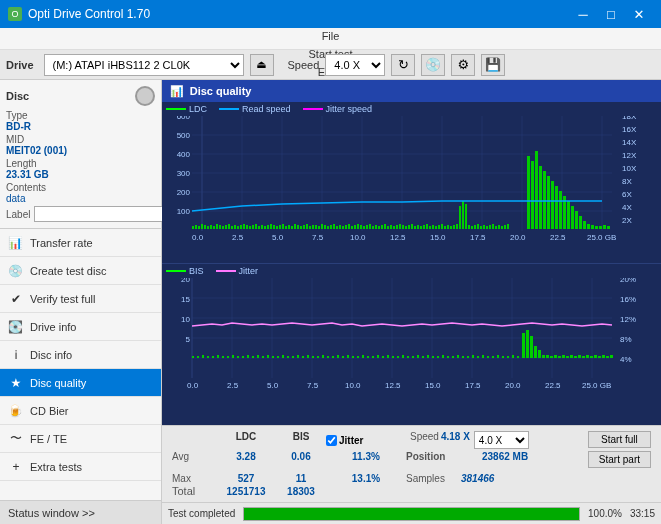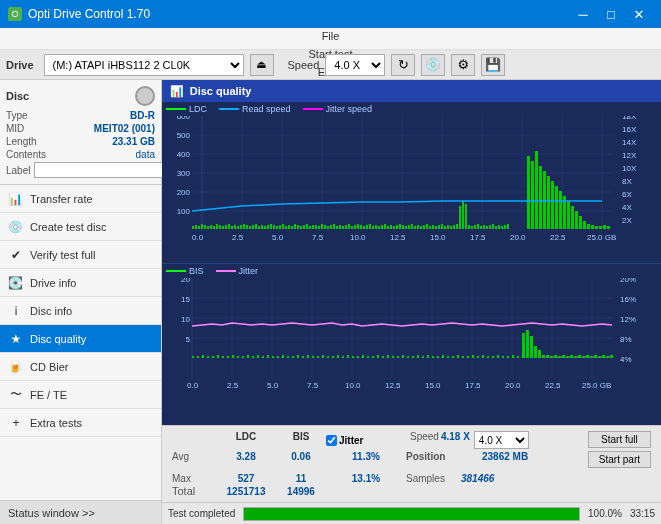--- a/index.html
+++ b/index.html
@@ -29,21 +29,21 @@
     .main-layout { display: flex; height: calc(524px - 28px - 22px - 30px); }
 
     
     .sidebar { width: 162px; background: #f5f5f5; border-right: 1px solid #ccc; display: flex; flex-direction: column; }
 
     
     .disc-panel { padding: 6px; border-bottom: 1px solid #ccc; }
     .disc-header { display: flex; align-items: center; justify-content: space-between; margin-bottom: 4px; }
     .disc-title { font-size: 11px; font-weight: bold; color: #333; }
     .disc-icon { width: 20px; height: 20px; background: #ccc; border-radius: 50%; border: 2px solid #999; }
-    .disc-row { display: flex; justify-content: space-between; margin-bottom: 2px; }
+    .disc-row { display: flex; justify-content: space-between; margin-bottom: 2px; flex-direction: column; }
     .disc-key { font-size: 10px; color: #555; }
     .disc-val { font-size: 10px; color: #0050a0; font-weight: bold; }
     .disc-val-data { font-size: 10px; color: #0050a0; }
     .label-row { display: flex; align-items: center; gap: 4px; margin-top: 2px; }
     .label-text { font-size: 10px; color: #555; }
     .label-input { height: 16px; font-size: 10px; border: 1px solid #aaa; background: white; flex: 1; padding: 0 2px; }
     .label-btn { width: 18px; height: 16px; background: #e0e0e0; border: 1px solid #aaa; display: flex; align-items: center; justify-content: center; cursor: pointer; font-size: 10px; }
 
     
     .nav-items { flex: 1; overflow-y: auto; }
@@ -599,21 +599,21 @@
             <span style="width:60px; text-align:center; font-size:10px; color:#0050a0; font-weight:bold;">527</span>
             <span style="width:50px; text-align:center; font-size:10px; color:#0050a0; font-weight:bold;">11</span>
             <span style="width:80px; text-align:center; font-size:10px; color:#0050a0; font-weight:bold;">13.1%</span>
             <span style="font-size:10px; color:#555; width:55px;">Samples</span>
             <span style="font-size:10px; color:#0050a0; font-weight:bold;font-style:italic;">381466</span>
           </div>
 
           <div style="display:flex; align-items:center;">
             <span style="width:44px; font-size:11px; color:#555;">Total</span>
             <span style="width:60px; text-align:center; font-size:10px; color:#0050a0; font-weight:bold;">1251713</span>
-            <span style="width:50px; text-align:center; font-size:10px; color:#0050a0; font-weight:bold;">14996</span>
+            <span style="width:50px; text-align:center; font-size:10px; color:#0050a0; font-weight:bold;">18303</span>
           </div>
         </div>
         <div class="start-buttons" style="margin-left:8px;">
           <button class="start-btn">Start full</button>
           <button class="start-btn">Start part</button>
         </div>
       </div>
     </div>
 
     <div class="progress-section">

